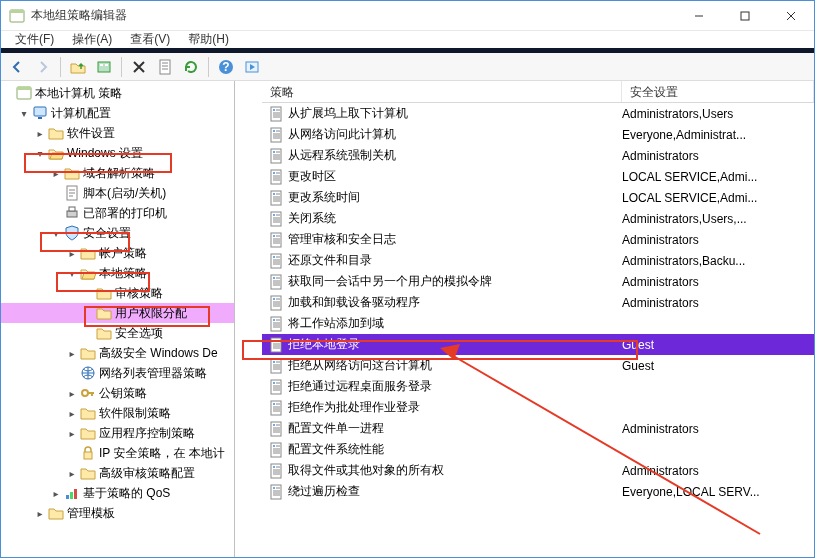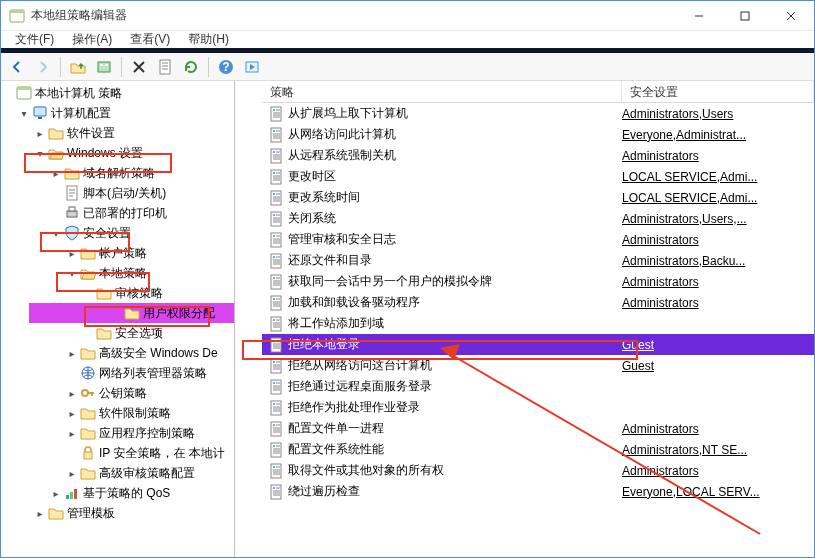--- a/index.html
+++ b/index.html
@@ -19,24 +19,24 @@
 .tree-pane { width: 234px; border-right: 1px solid #bfbfbf; overflow: auto; padding: 2px 0; }
 .list-pane { flex: 1; display: flex; flex-direction: column; overflow: hidden; margin-left: 27px; }
 .list-header { height: 22px; display: flex; background: #fff; border-bottom: 1px solid #d8d8d8; }
 .list-header .col { padding: 3px 8px; border-right: 1px solid #e6e6e6; color: #333; }
 .col1 { width: 360px; }
 .col2 { flex: 1; }
 .list-body { flex: 1; overflow: auto; }
 .row { height: 21px; display: flex; align-items: center; padding-left: 6px; }
 .row .ricon { width: 16px; height: 16px; margin-right: 4px; flex-shrink: 0; }
 .row .rlabel { width: 334px; white-space: nowrap; overflow: hidden; text-overflow: ellipsis; }
-.row .rval { flex: 1; white-space: nowrap; overflow: hidden; text-overflow: ellipsis; padding-right: 10px; text-decoration: underline; }
+.row .rval { flex: 1; white-space: nowrap; overflow: hidden; text-overflow: ellipsis; padding-right: 10px; }
 .row.selected { background: #6d28d9; color: #fff; }
 .tree-row { height: 20px; display: flex; align-items: center; }
-.tree-row.selected { background: #d946ef; margin-left: 28px; }
+.tree-row.selected { background: #f0abfc; }
 .exp { width: 14px; height: 14px; display: flex; align-items: center; justify-content: center; color: #555; font-size: 10px; cursor: pointer; }
 .ticon { width: 16px; height: 16px; margin: 0 3px 0 1px; flex-shrink: 0; }
 .tlabel { padding-right: 6px; }
 .indent { display: inline-block; height: 1px; }
 .hl { position: absolute; border: 2px solid #e53a25; background: transparent; pointer-events: none; }
 .arrow { position: absolute; pointer-events: none; }
 svg { display: block; }
 </style>
 </head>
 <body>
@@ -586,21 +586,20 @@
             <span class="rlabel">配置文件单一进程</span>
             <span class="rval">Administrators</span>
           </div>
           <div class="row">
             <span class="ricon">
               <svg width="16" height="16">
                 <use href="#ic-policy"></use>
               </svg>
             </span>
             <span class="rlabel">配置文件系统性能</span>
-            <span class="rval">Administrators,NT SE...</span>
           </div>
           <div class="row">
             <span class="ricon">
               <svg width="16" height="16">
                 <use href="#ic-policy"></use>
               </svg>
             </span>
             <span class="rlabel">取得文件或其他对象的所有权</span>
             <span class="rval">Administrators</span>
           </div>

